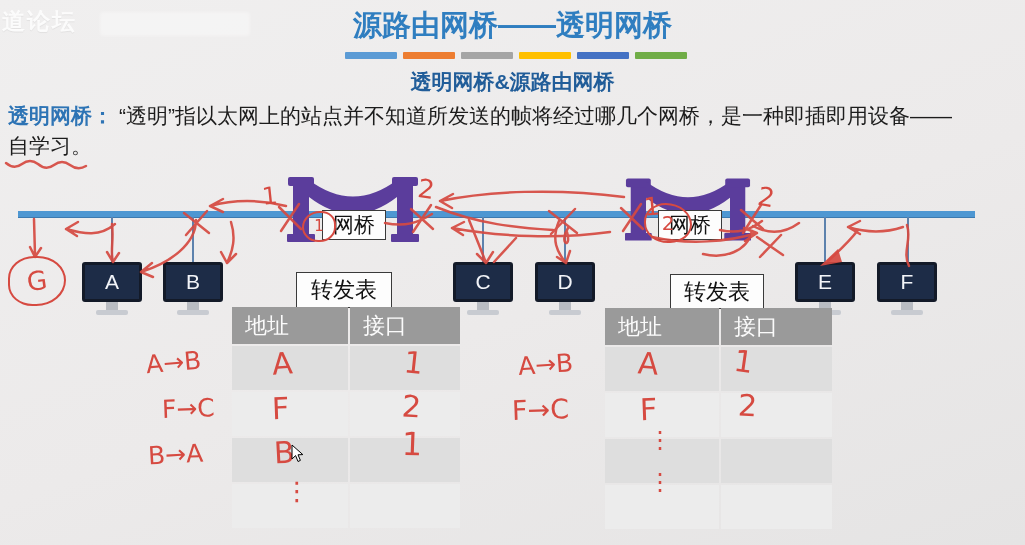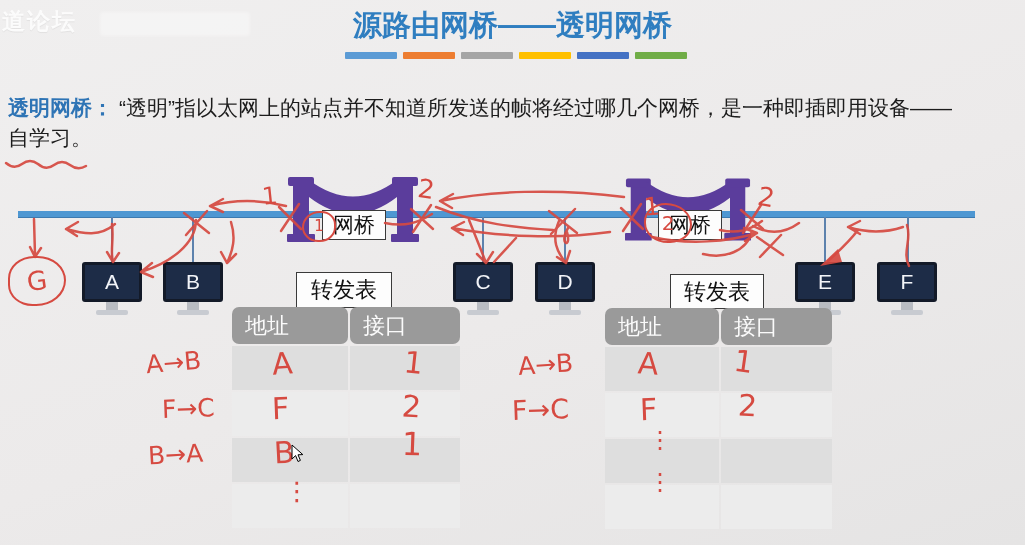--- a/index.html
+++ b/index.html
@@ -15,21 +15,21 @@
   .wm-blob{background:rgba(255,255,255,.35);filter:blur(1.5px);border-radius:4px;}
 
   
   .title{left:0;top:6px;width:1025px;text-align:center;
          font-size:29px;font-weight:bold;color:#2f7ec0;}
   .bar{top:52px;height:7px;width:52px;border-radius:1px;}
   .subtitle{left:0;top:68px;width:1025px;text-align:center;
             font-size:21px;font-weight:bold;color:#215d99;}
 
   
-  .intro{left:8px;top:93px;width:1012px;font-size:21px;line-height:30px;color:#1c1c1c;}
+  .intro{left:8px;top:101px;width:1012px;font-size:21px;line-height:30px;color:#1c1c1c;}
   .intro .lead{color:#2e74b5;font-weight:bold;margin-right:6px;}
   .intro .underlined{position:relative;}
 
   
   .bus{left:18px;top:211px;width:957px;height:6px;background:#4e97d2;
        border-bottom:1px solid #3c7ab0;}
   .stem{width:2px;background:#5d82ad;top:217px;height:46px;}
 
   
   .host{width:60px;top:262px;}
@@ -44,21 +44,21 @@
   .bridge-label{background:#fdfdfd;border:1.5px solid #3a3a3a;
                 display:flex;align-items:center;justify-content:center;
                 font-family:Liberation Sans, sans-serif;font-size:21px;color:#111;}
 
   
   .fwd-title{background:#fdfdfd;border:1.5px solid #3a3a3a;
              display:flex;align-items:center;justify-content:center;
              font-family:"Liberation Serif",serif;font-size:22px;color:#111;}
   .fwd-table{display:grid;grid-template-rows:37px 44px 44px 44px 44px;row-gap:2px;column-gap:2px;}
   .fwd-table .hcell{background:#9a9a9a;color:#fbfbfb;font-family:Liberation Mono, monospace;
-                    font-size:22px;display:flex;align-items:center;padding-left:13px;border-radius:7px;}
+                    font-size:22px;display:flex;align-items:center;padding-left:13px;}
   .fwd-table .cell-dark{background:#dedede;}
   .fwd-table .cell-light{background:#ececec;}
 
   
   .hw{color:#d64a41;font-family:"DejaVu Sans",sans-serif;line-height:1;}
   .hw-circle{border:2.5px solid #d64a41;display:flex;align-items:center;justify-content:center;}
 
   svg.overlay{position:absolute;left:0;top:0;pointer-events:none;}
 </style>
 </head>
@@ -69,20 +69,21 @@
   <div class="abs watermark">道论坛</div>
   <div class="abs wm-blob" style="left:100px;top:12px;width:150px;height:24px;"></div>
 
   <div class="abs title">源路由网桥——透明网桥</div>
   <div class="abs bar" style="left: 345px; background: rgb(91, 155, 213);"></div>
   <div class="abs bar" style="left: 403px; background: rgb(237, 125, 49);"></div>
   <div class="abs bar" style="left: 461px; background: rgb(165, 165, 165);"></div>
   <div class="abs bar" style="left: 519px; background: rgb(255, 192, 0);"></div>
   <div class="abs bar" style="left: 577px; background: rgb(68, 114, 196);"></div>
   <div class="abs bar" style="left: 635px; background: rgb(112, 173, 71);"></div>
+  <div class="abs subtitle">透明网桥&amp;源路由网桥</div>
 
   <div class="abs intro">
     <span class="lead">透明网桥：</span><span>“透明”指以太网上的站点并不知道所发送的帧将经过哪几个网桥，是一种即插即用设备——</span><br>
     <span class="underlined">自学习。</span>
   </div>
 
   <div class="abs bus"></div>
   <div class="abs stem" style="left:111px;"></div>
   <div class="abs stem" style="left:192px;"></div>
   <div class="abs stem" style="left:482px;"></div>

